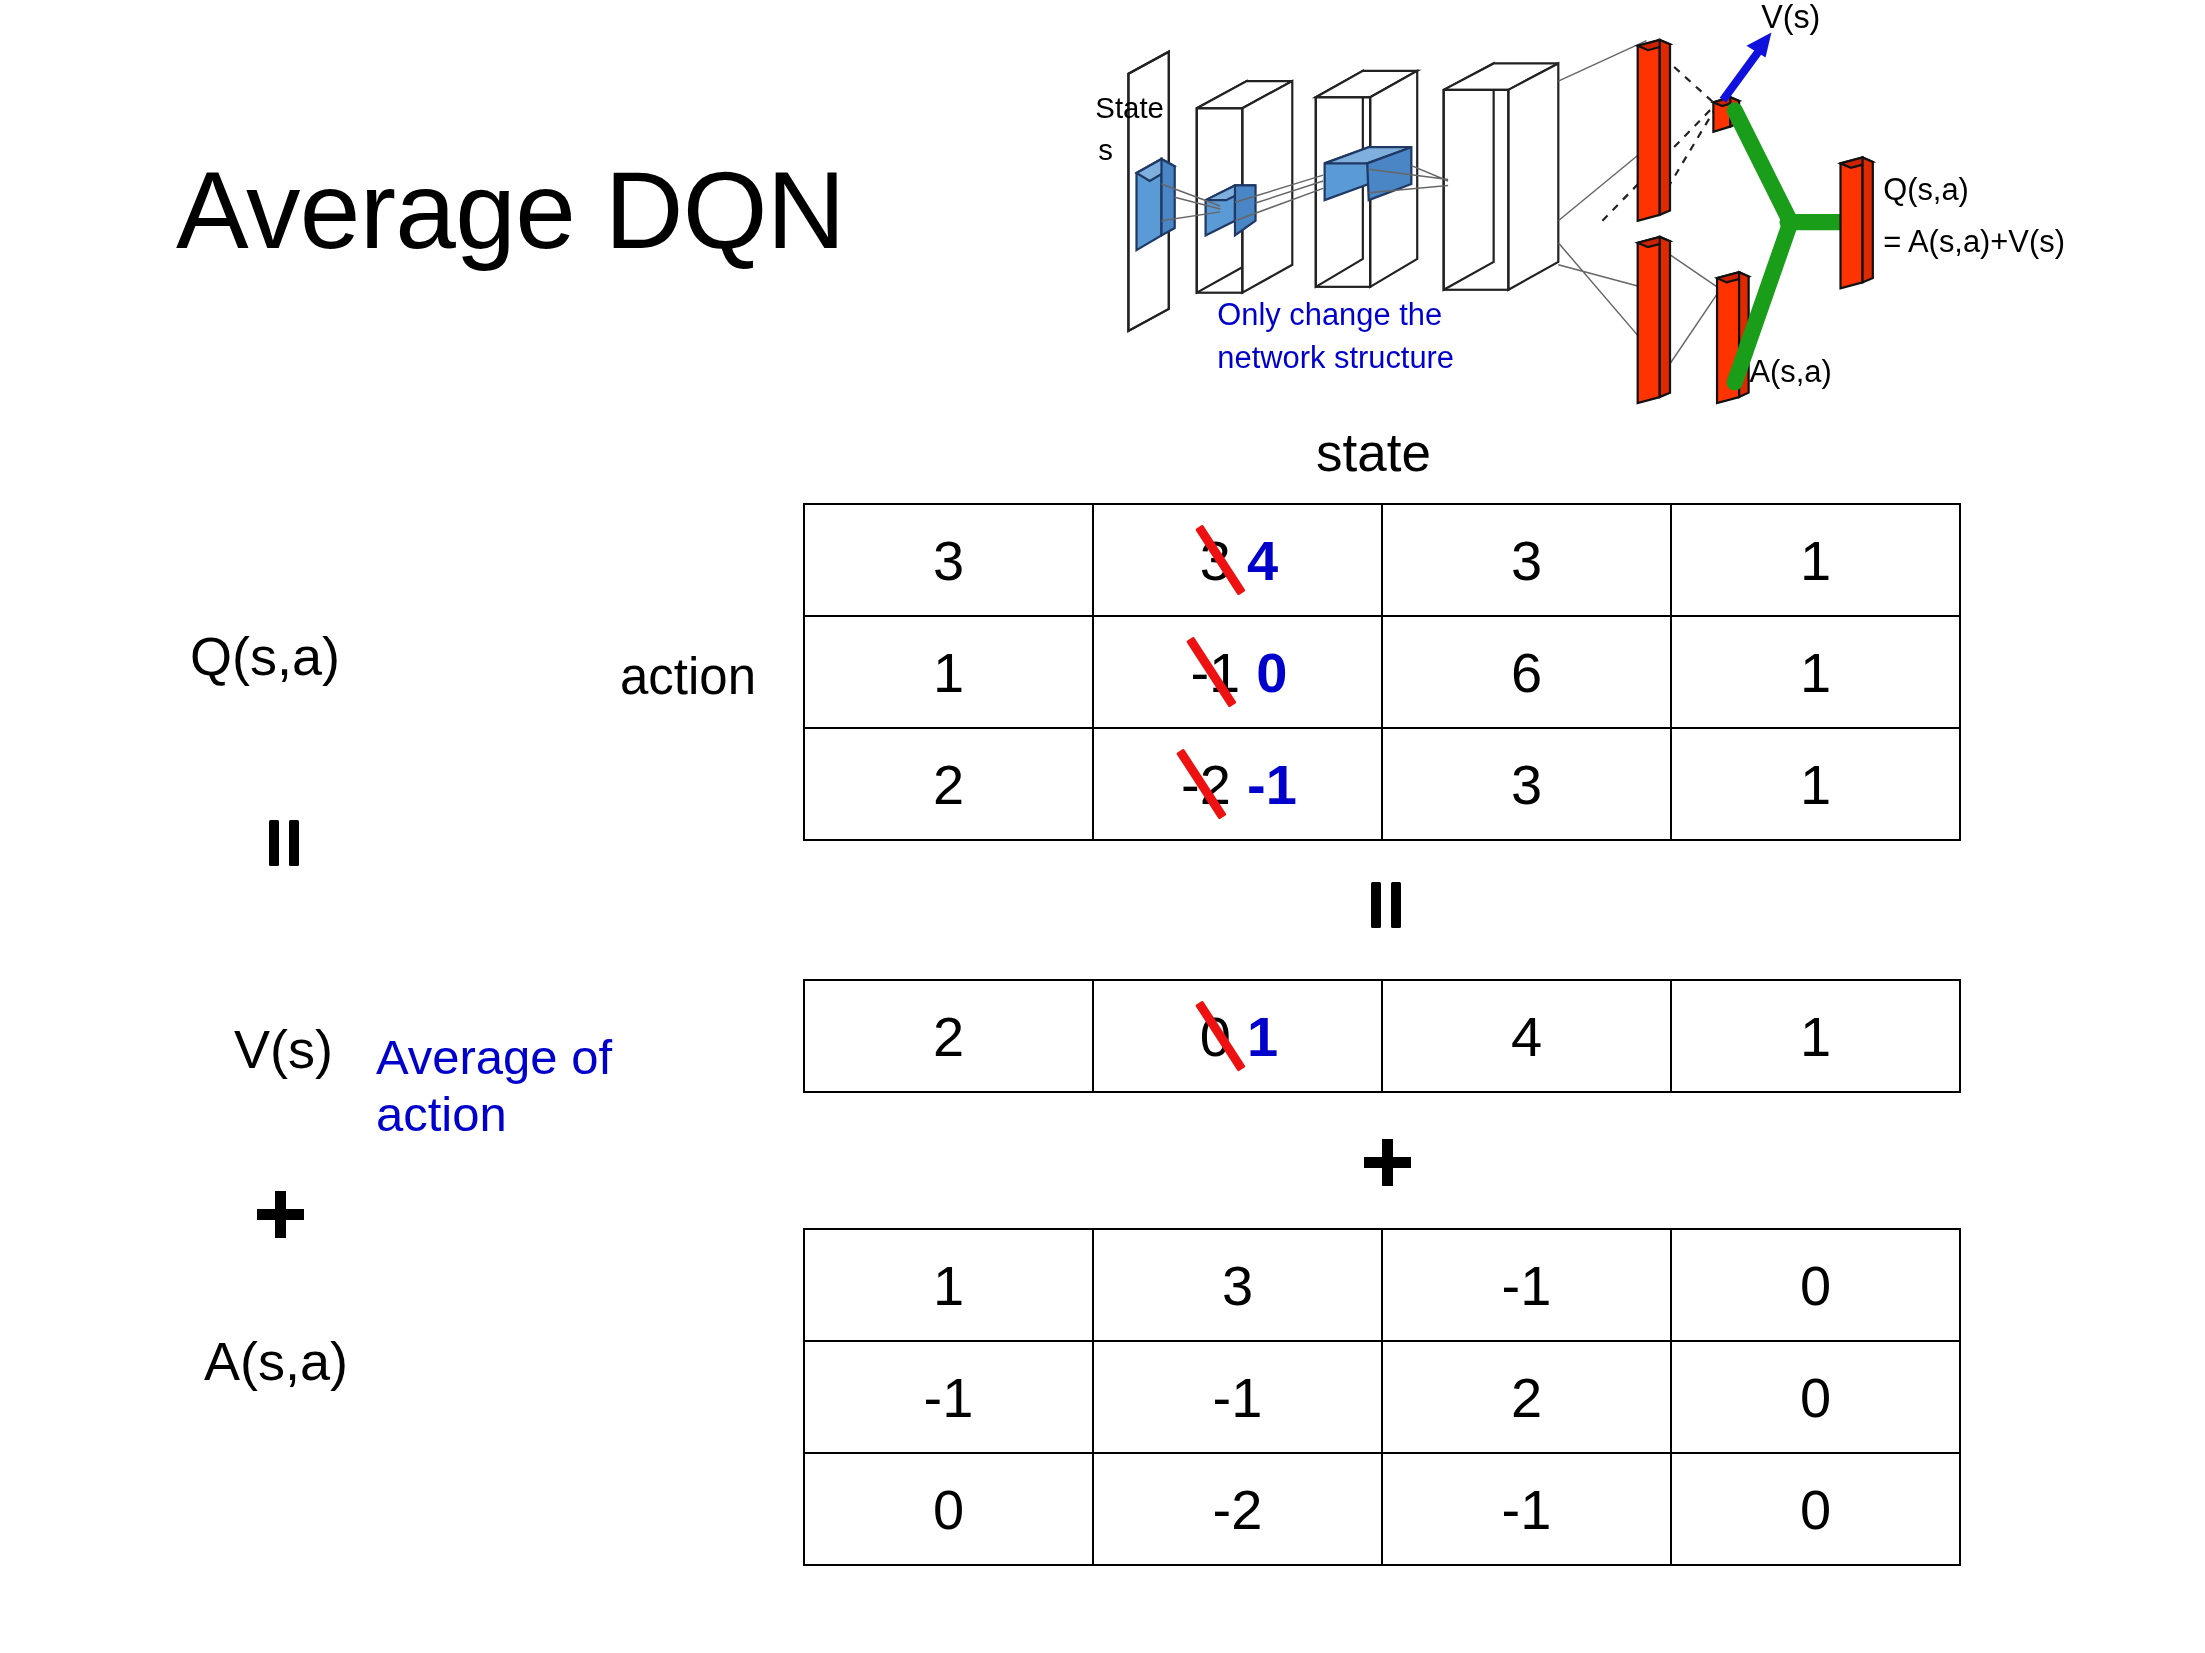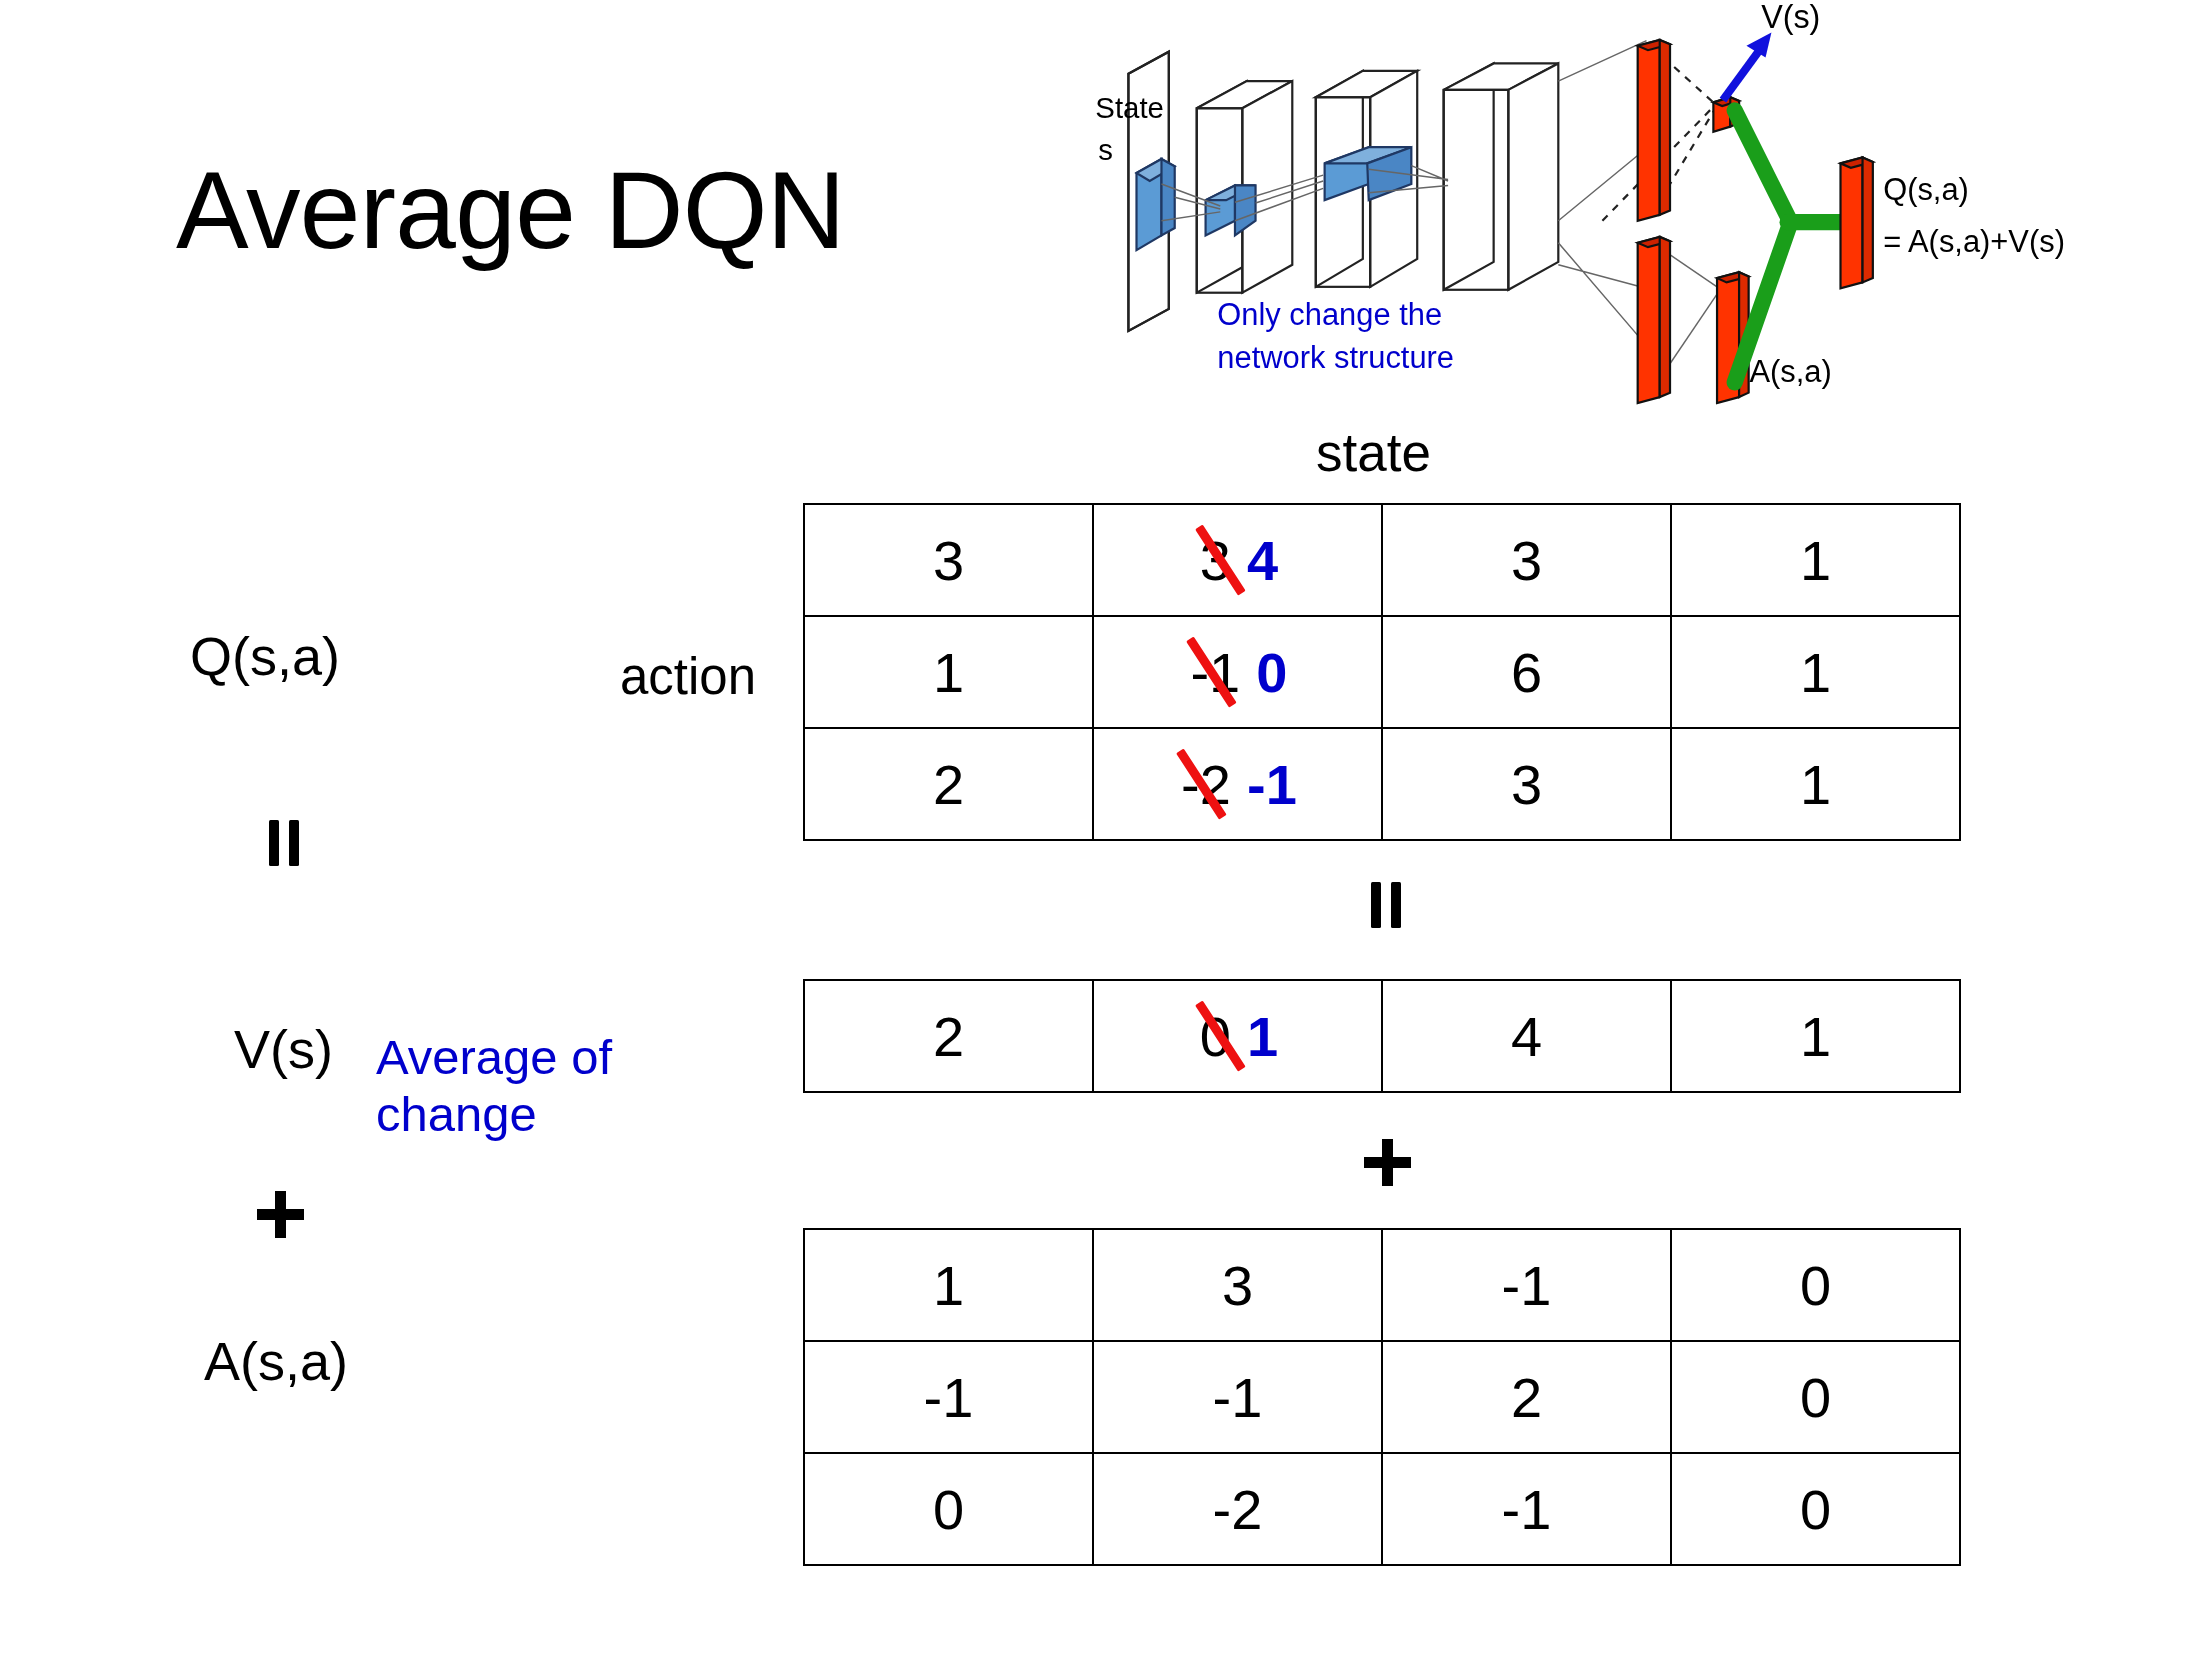--- a/index.html
+++ b/index.html
@@ -295,21 +295,21 @@
   <div id="eq-middle" class="eq-vert">
       <i></i>
       <i></i>
     </div>
   <div id="plus-middle" class="plus-sign">
       <i></i>
       <i></i>
     </div>
 
   <div id="note-average" class="blue-note">Average of
-change</div>
+action</div>
 
   <table id="q-table" class="grid">
       <tbody>
         <tr>
           <td><span>3</span></td>
           <td><span class="edited">
               <span class="strike-wrap"><span>3</span><span class="bar"></span></span>
               <span class="corrected">4</span>
             </span></td>
           <td><span>3</span></td>

